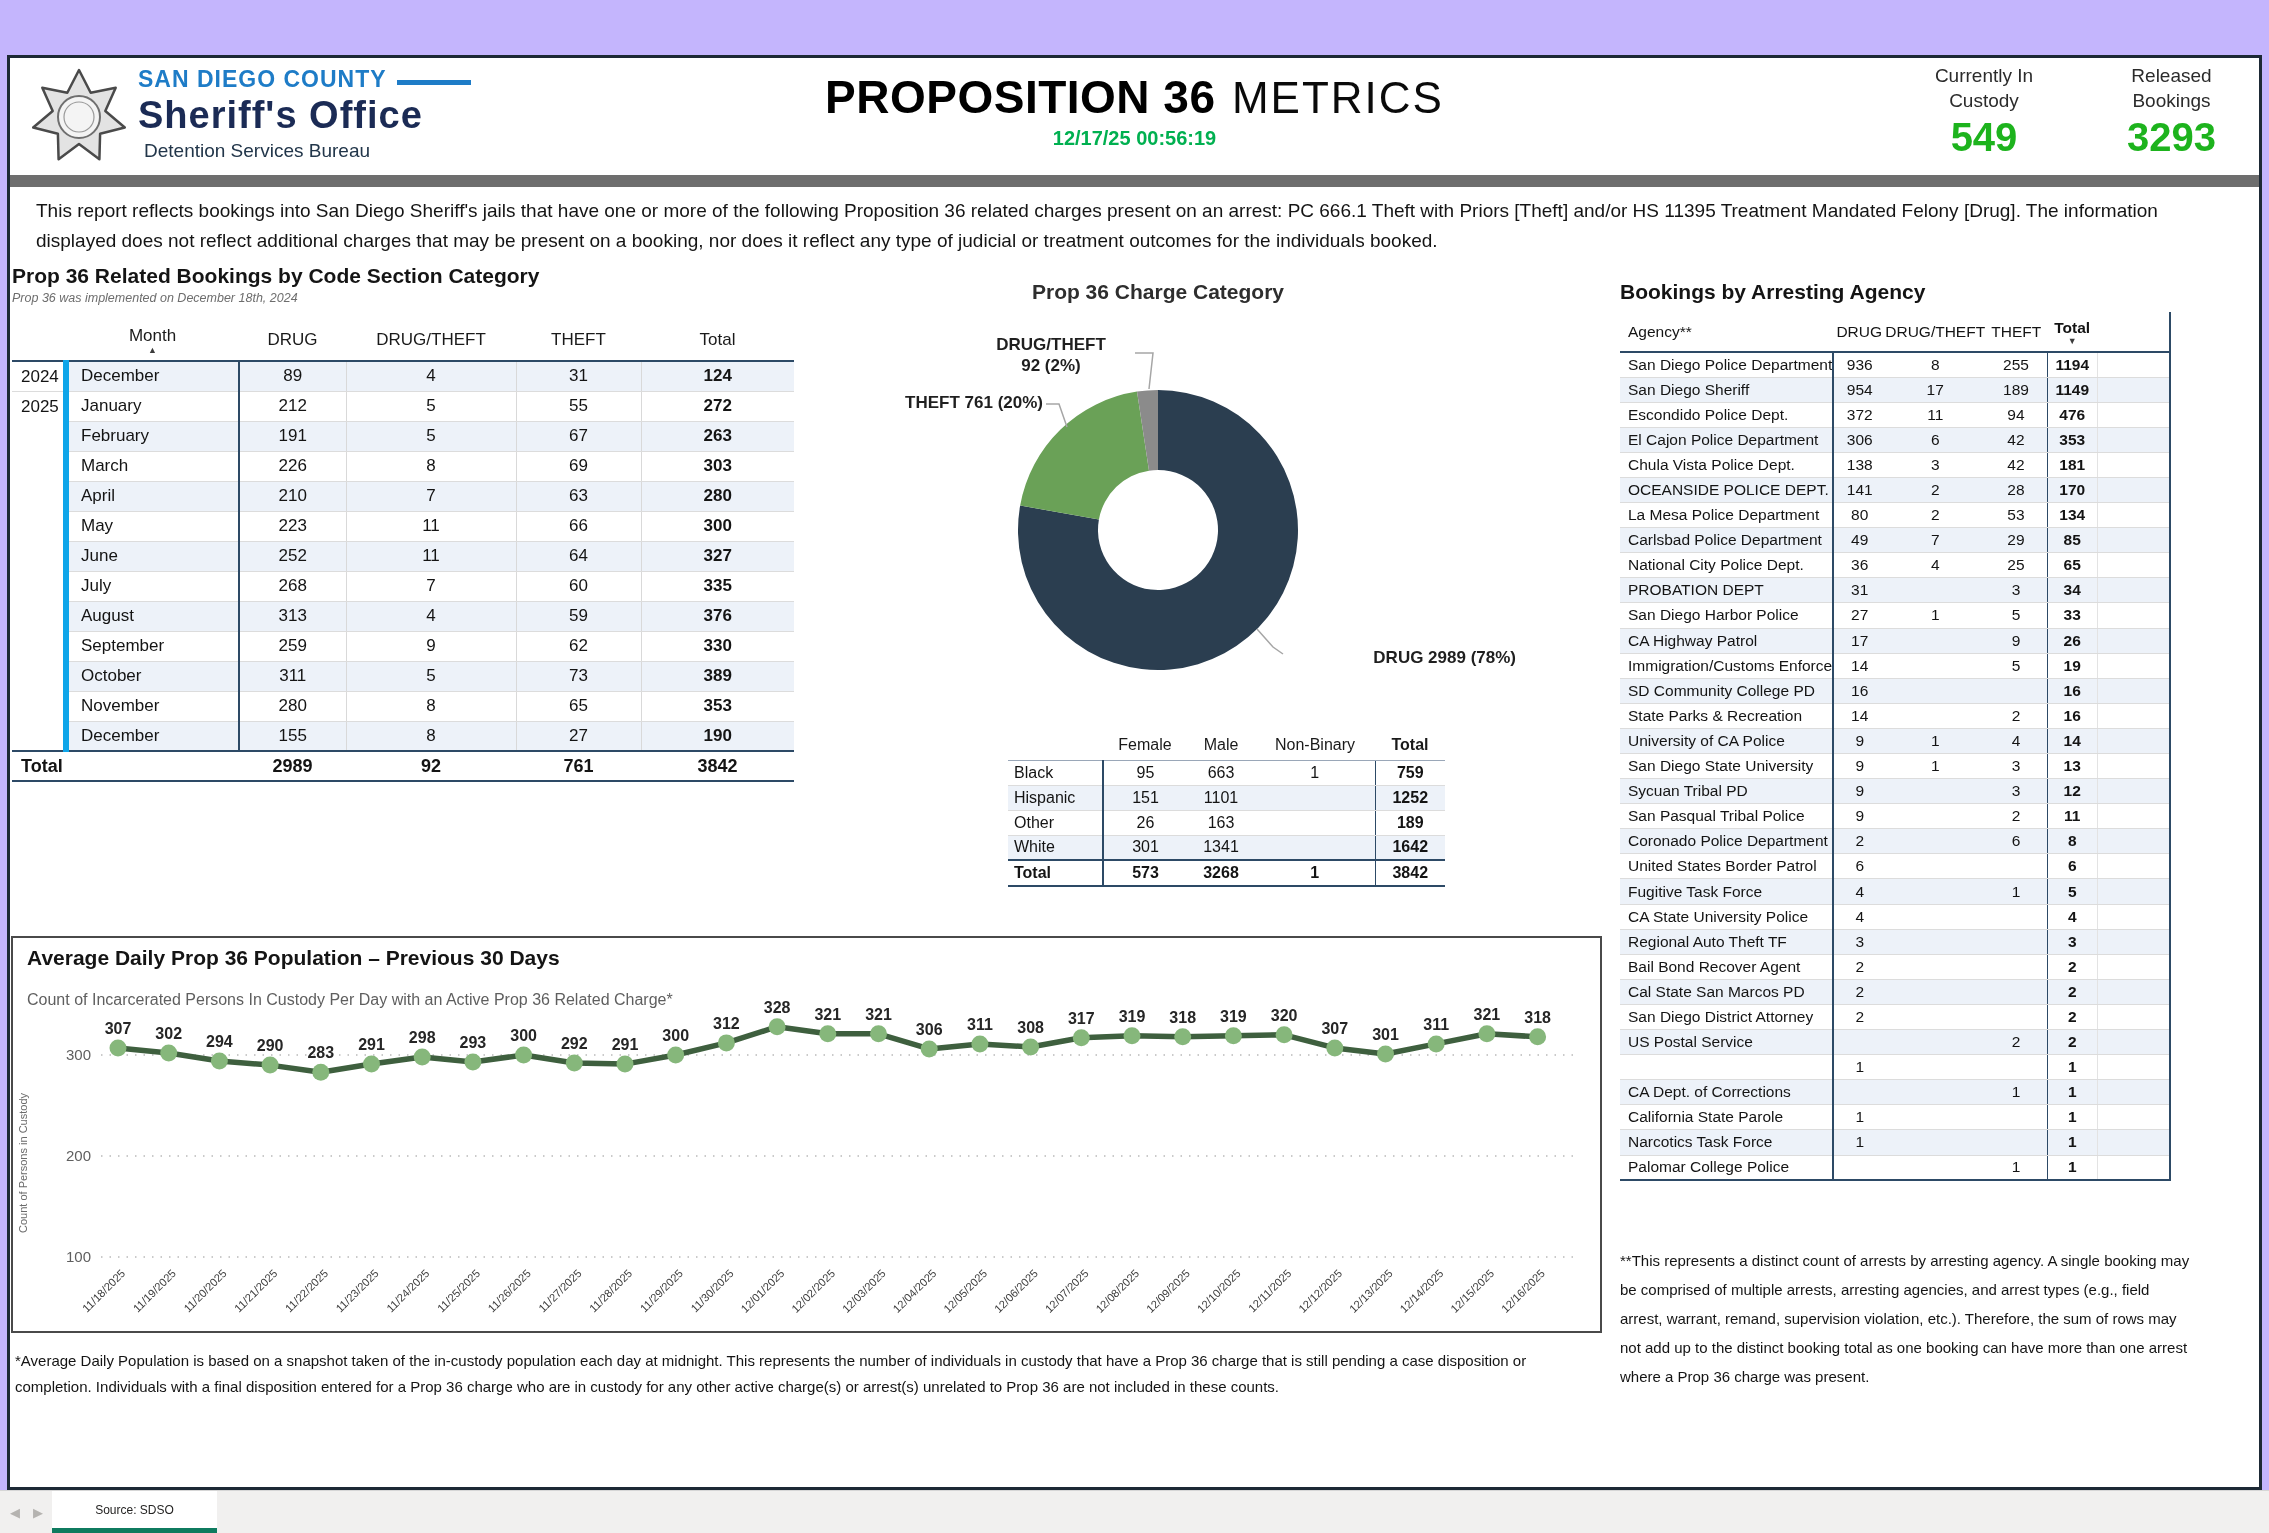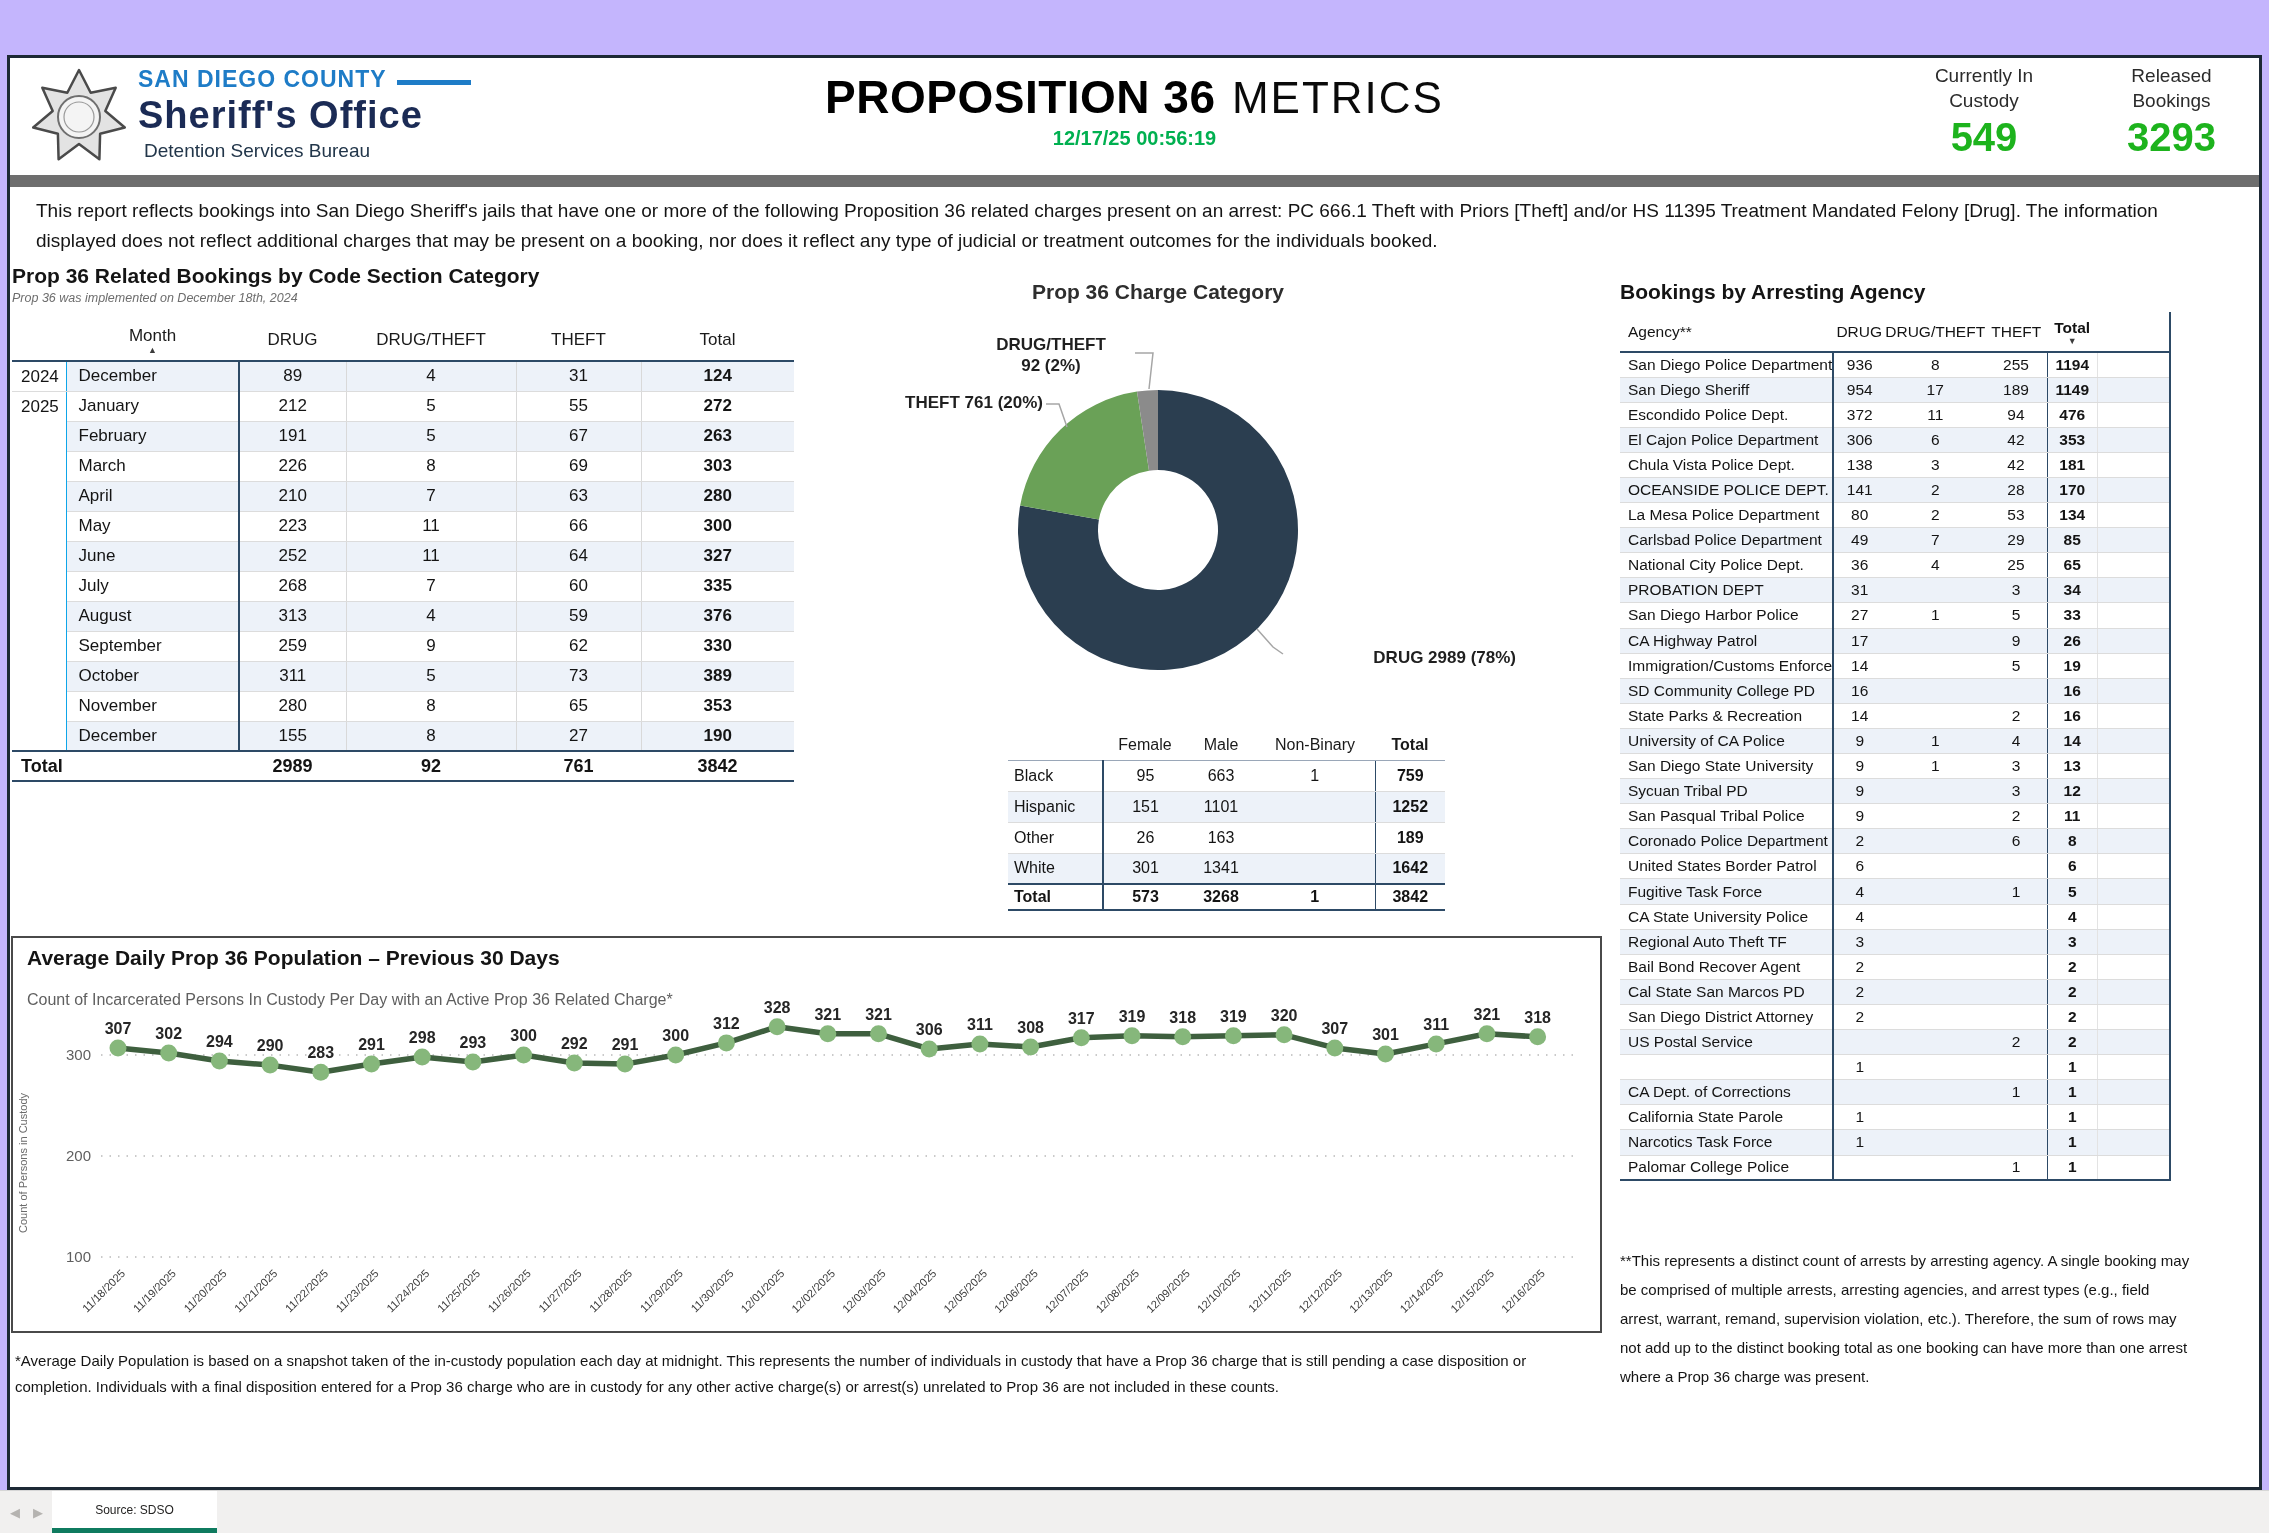--- a/index.html
+++ b/index.html
@@ -35,41 +35,41 @@
   .band { background:#edf2f9; }
   .arrow { font-size:9px; color:#3c3c3c; line-height:8px; }
 
   
   .monthly-block { position:absolute; left:2px; top:206px; }
   .vis-title { font-size:21px; font-weight:700; color:#141414; }
   .vis-sub { font-size:12.5px; font-style:italic; color:#6d6d6d; margin-top:3px; }
   #monthly-table { margin-top:14px; font-size:17px; }
   #monthly-table th { height:42px; text-align:center; color:#1a1a1a; border-bottom:2px solid #2d4a66; }
   #monthly-table td { height:30px; border-bottom:1px solid #dcdcdc; text-align:center; }
-  #monthly-table td.ycell { text-align:left; padding-left:9px; vertical-align:top; padding-top:5px; background:#fff; border-right:1px solid #0ea5e9; }
+  #monthly-table td.ycell { text-align:left; padding-left:9px; vertical-align:top; padding-top:5px; background:#fff; border-right:6px solid #0ea5e9; }
   #monthly-table td.mcell { text-align:left; padding-left:12px; border-right:2px solid #2d4a66;margin-top:13px; }
   #monthly-table td.num { border-right:1px solid #d9d9d9; }
   #monthly-table td.totcol { font-weight:700; }
   #monthly-table tr.total-row td { font-weight:700; font-size:18px; border-top:2px solid #2d4a66; border-bottom:2px solid #2d4a66; background:#fff; }
   #monthly-table tr.total-row td.tlabel { text-align:left; padding-left:9px; }
 
   
   .donut-title { position:absolute; left:858px; top:222px; width:580px; text-align:center;
                  font-size:21px; font-weight:600; color:#2e2e2e; }
   #donut-svg { position:absolute; left:843px; top:245px; }
   .donut-lbl { position:absolute; font-size:17px; font-weight:600; color:#1f1f1f; line-height:1.25; }
   #lbl-dt { left:957px; top:276px; width:168px; text-align:center; }
   #lbl-theft { left:858px; top:334px; width:175px; text-align:right; }
   #lbl-drug { left:1276px; top:589px; width:230px; text-align:right; }
 
   
   #demo-table { position:absolute; left:998px; top:672px; font-size:16px; }
   #demo-table th { height:30px; text-align:center; color:#1a1a1a; border-bottom:1px solid #9aa7b8; }
   #demo-table th.tot { font-weight:700; }
-  #demo-table td { height:31px; text-align:center; border-bottom:1px solid #dcdcdc; }
+  #demo-table td { height:25px; text-align:center; border-bottom:1px solid #dcdcdc; }
   #demo-table td.rname { text-align:left; padding-left:6px; border-right:2px solid #2d4a66; }
   #demo-table td.tcol { font-weight:700; border-left:1px solid #2d4a66; }
   #demo-table tr.total-row td { height:26px; font-weight:700; border-top:2px solid #2d4a66; border-bottom:2px solid #2d4a66; }
 
   
   .agency-block { position:absolute; left:1610px; top:222px; }
   #agency-table { margin-top:8px; font-size:15.5px; border-right:2px solid #2d4a66; }
   #agency-table th { height:40px; vertical-align:middle; text-align:center; border-bottom:2px solid #2d4a66; }
   #agency-table th.aname { text-align:left; padding-left:8px; }
   #agency-table th.tot { font-weight:700; }

